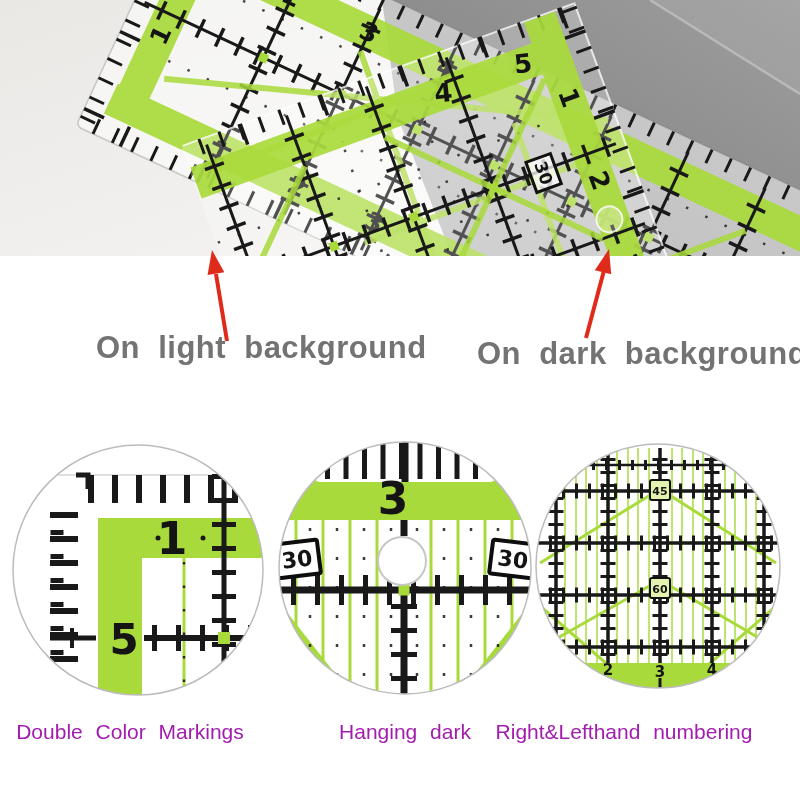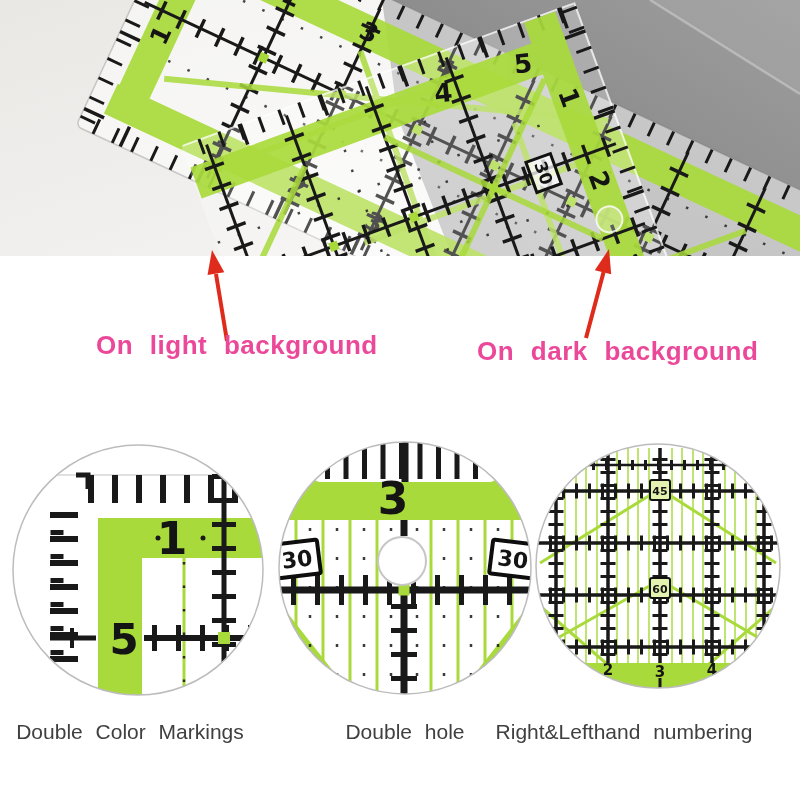--- a/index.html
+++ b/index.html
@@ -4,23 +4,23 @@
 <style>
   html,body{margin:0;padding:0;background:#fff}
   body{width:800px;height:800px;position:relative;overflow:hidden;
        font-family:"Liberation Sans",sans-serif}
   svg{position:absolute;left:0;display:block}
   svg text{font-family:"DejaVu Sans","Liberation Sans",sans-serif}
   .num{fill:#141414;font-weight:bold}
   .blk{stroke:#191919}
   .grn{stroke:#a9da3b}
   .gfill{fill:#a9da3b}
-  .callout{position:absolute;font-weight:bold;font-size:26px;color:#ec4899;
+  .callout{position:absolute;font-weight:bold;font-size:31px;color:#737373;
            letter-spacing:.5px;word-spacing:9px;white-space:nowrap}
-  .caption{position:absolute;top:720px;font-size:21px;color:#404040;
+  .caption{position:absolute;top:720px;font-size:21px;color:#a21caf;
            word-spacing:7px;white-space:nowrap;transform:translateX(-50%)}
 </style>
 </head>
 <body>
 
 <svg style="top:0" width="800" height="256" viewBox="0 0 800 256">
   <defs>
     <linearGradient id="fab" x1="1" y1="0" x2="0" y2="1">
       <stop offset="0" stop-color="#9e9e9e"></stop>
       <stop offset="0.5" stop-color="#8d8d8d"></stop>
@@ -362,14 +362,14 @@
         <text class="num" x="-50" y="109">2</text>
         <text class="num" x="2" y="111">3</text>
         <text class="num" x="54" y="109">4</text>
       </g>
     </g>
   </g>
   <circle cx="658" cy="128" r="122" fill="none" stroke="#bcbcbc" stroke-width="1.5"></circle>
 </svg>
 
 <div class="caption" style="left:130px">Double Color Markings</div>
-<div class="caption" style="left:405px">Double hole</div>
+<div class="caption" style="left:405px">Hanging dark</div>
 <div class="caption" style="left:624px">Right&amp;Lefthand numbering</div>
 
 </body></html>

